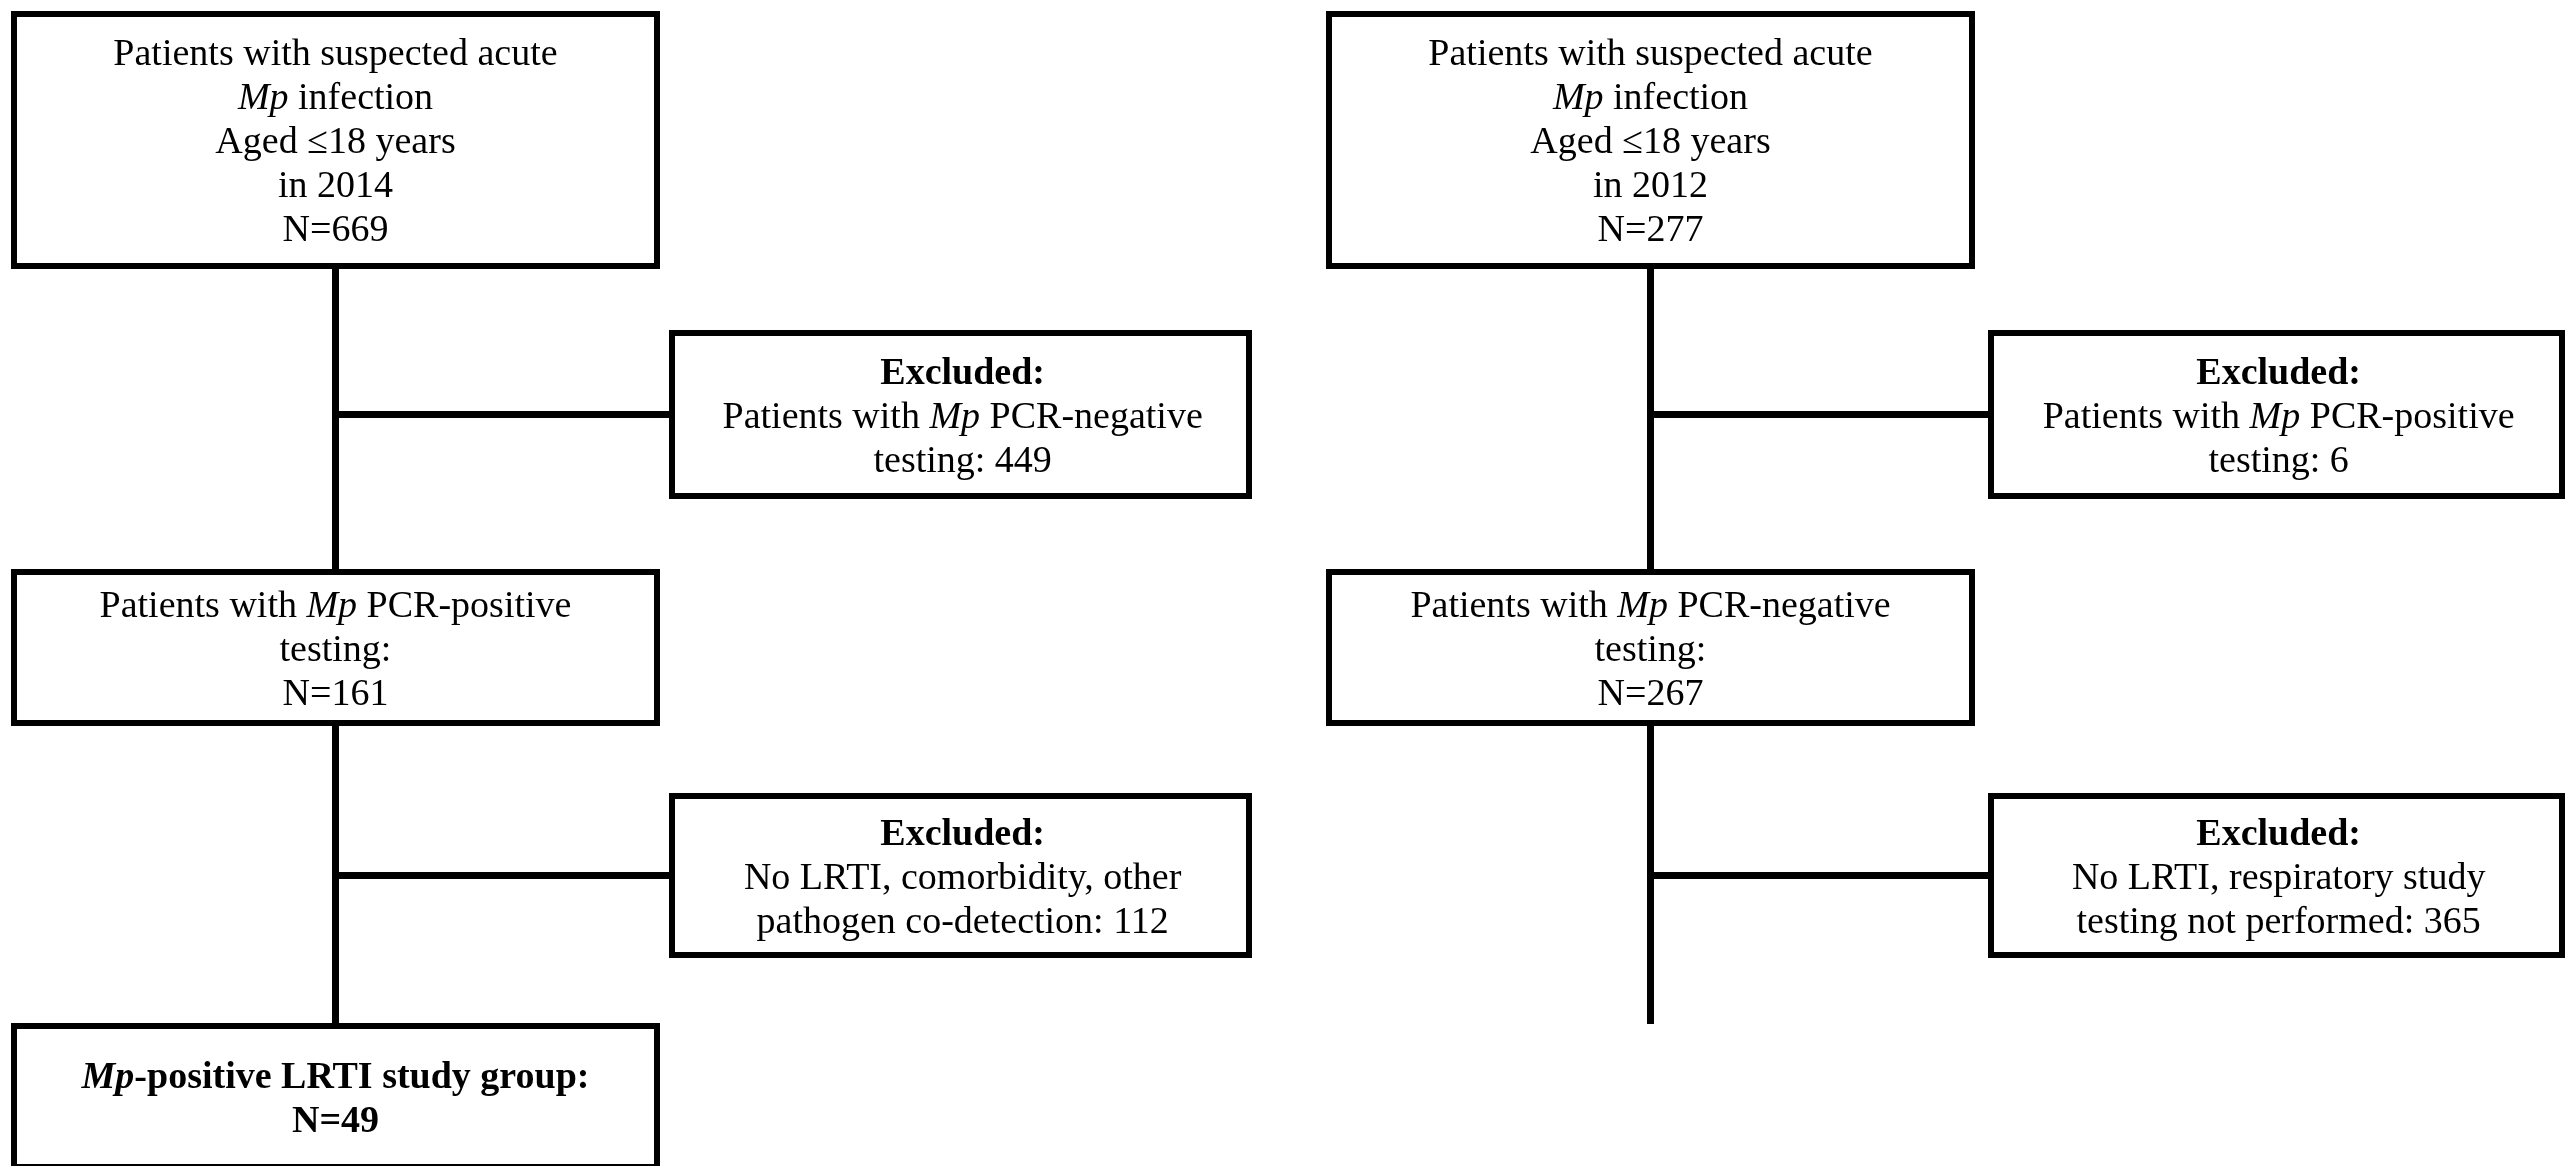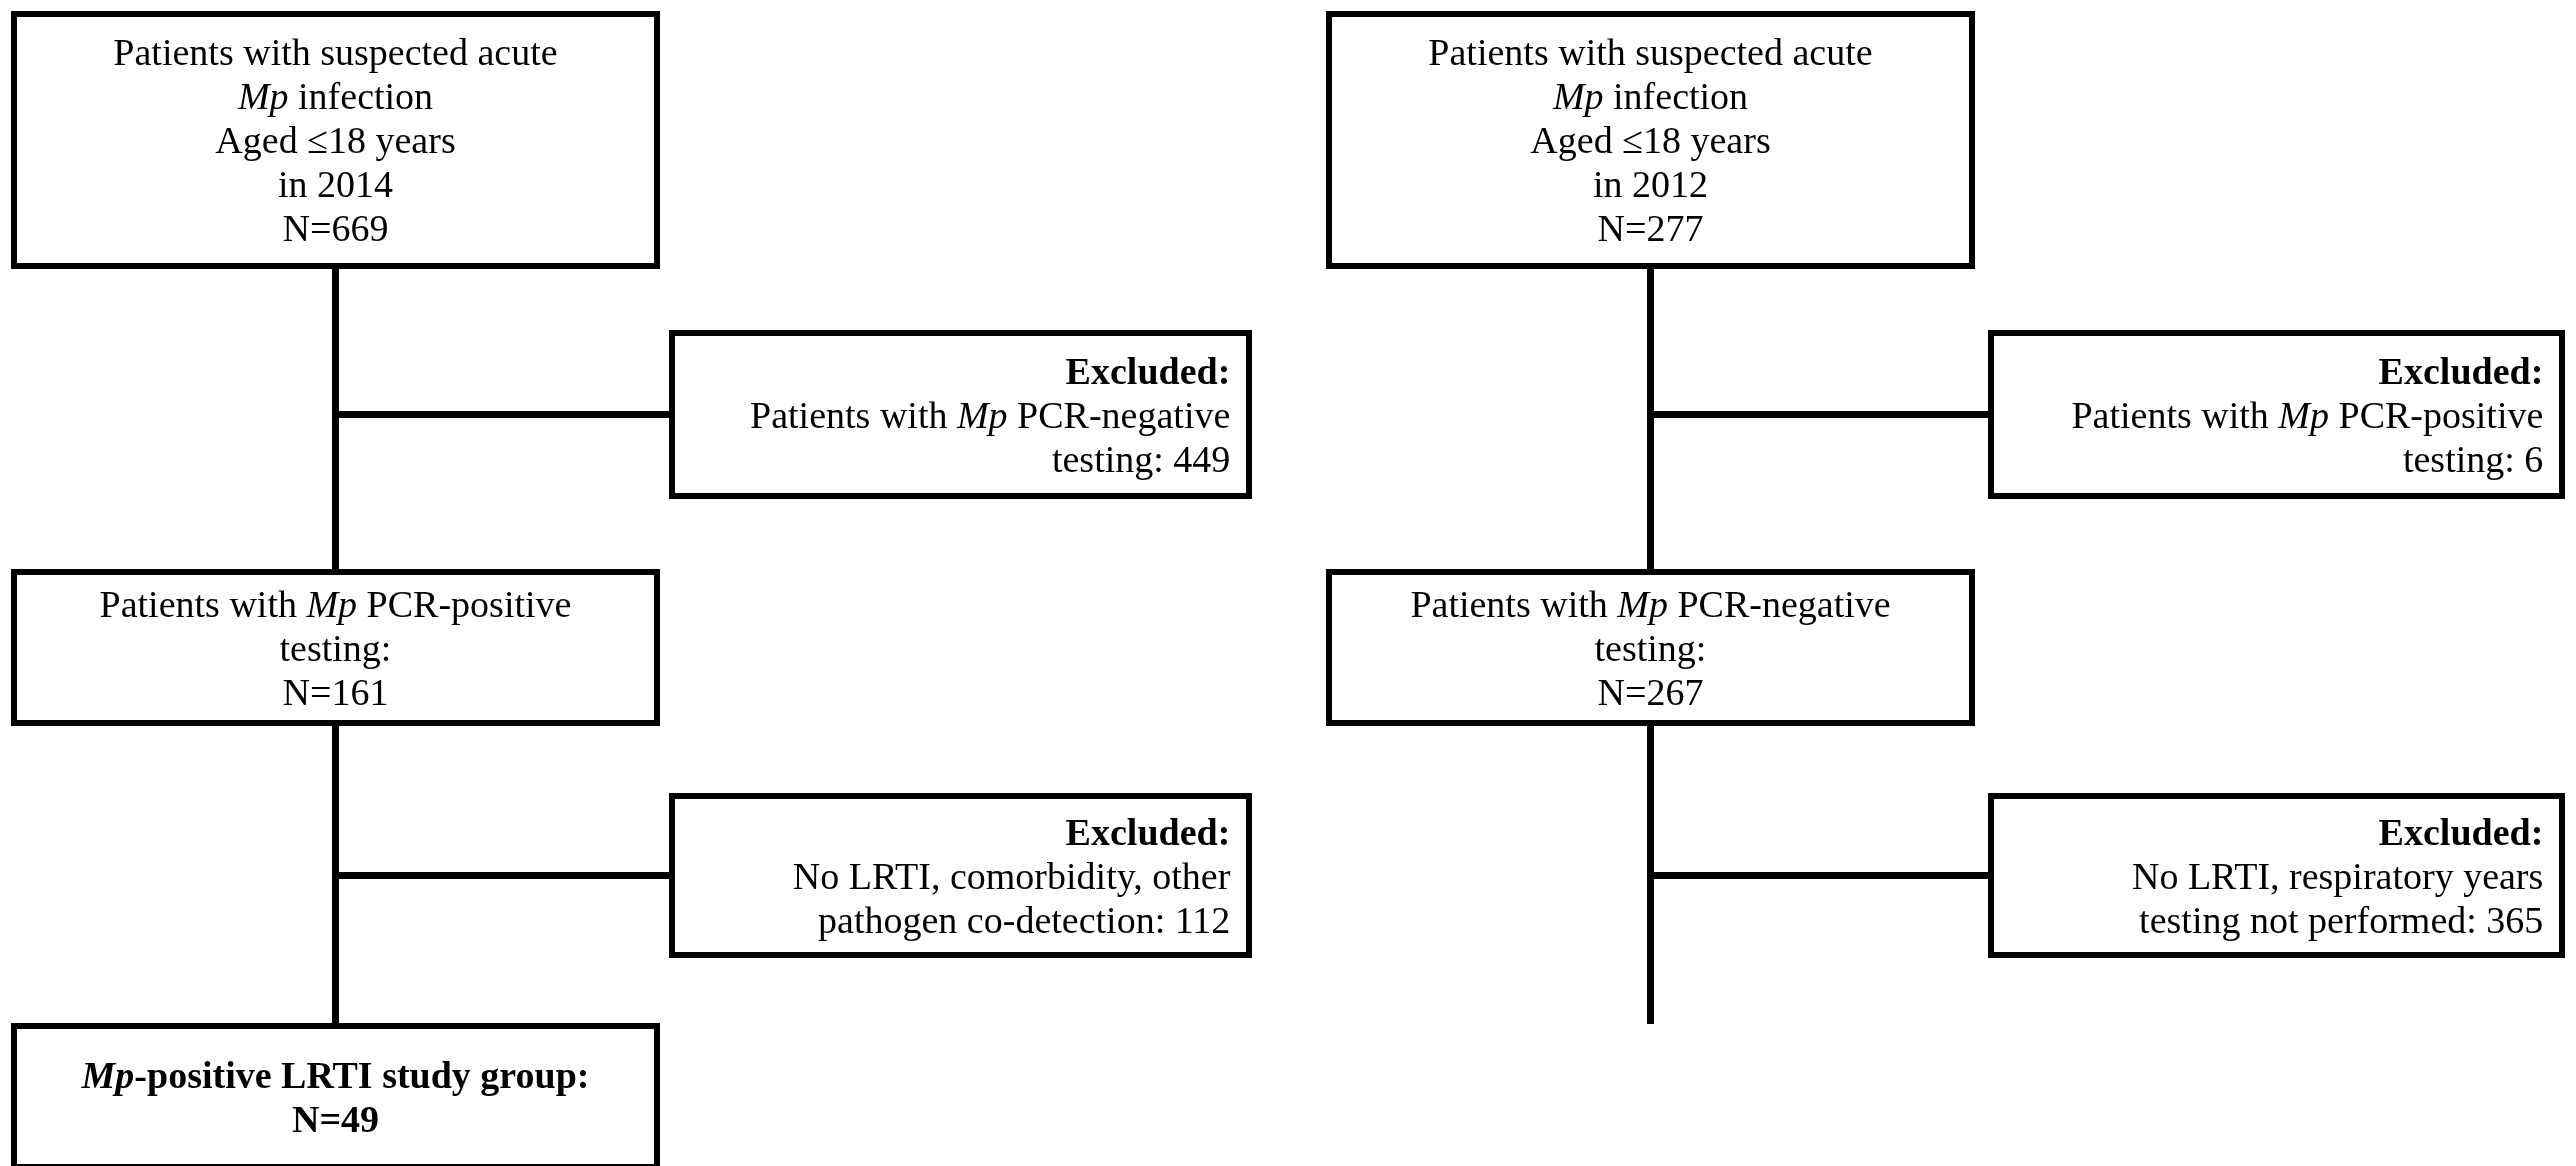--- a/index.html
+++ b/index.html
@@ -12,21 +12,21 @@
   }
   .box{
     position:absolute;
     border:6.5px solid #000000;
     box-sizing:border-box;
     background:#ffffff;
     display:flex;flex-direction:column;justify-content:center;
     font-size:38px;line-height:44px;
   }
   .box.center{align-items:center;text-align:left;padding:0 13px;}
-  .box.left{align-items:flex-end;text-align:left;padding-left:20px;padding-right:15.7px;}
+  .box.left{align-items:center;text-align:left;padding-left:20px;padding-right:15.7px;}
   .line{white-space:pre;}
   .it{font-style:italic;}
   .bd{font-weight:bold;}
   .connector{position:absolute;background:#000000;}
 </style>
 </head>
 <body>
 
 <div class="canvas">
 
@@ -88,19 +88,19 @@
       <div class="line"><span>Patients with </span><span class="it">Mp</span><span> PCR-negative</span></div>
       <div class="line"><span>testing:</span></div>
       <div class="line"><span>N=267</span></div>
     </div>
 
   <div class="connector" style="left:1647px;top:726px;width:6.5px;height:298px;"></div>
   <div class="connector" style="left:1650px;top:872px;width:338px;height:6.5px;"></div>
 
   <div class="box left" style="left:1988px;top:793px;width:577px;height:165px;">
       <div class="line"><span class="bd">Excluded:</span></div>
-      <div class="line"><span>No LRTI, respiratory years</span></div>
+      <div class="line"><span>No LRTI, respiratory study</span></div>
       <div class="line"><span>testing not performed: 365</span></div>
     </div>
 
 
 </div>
 
 
 </body></html>

